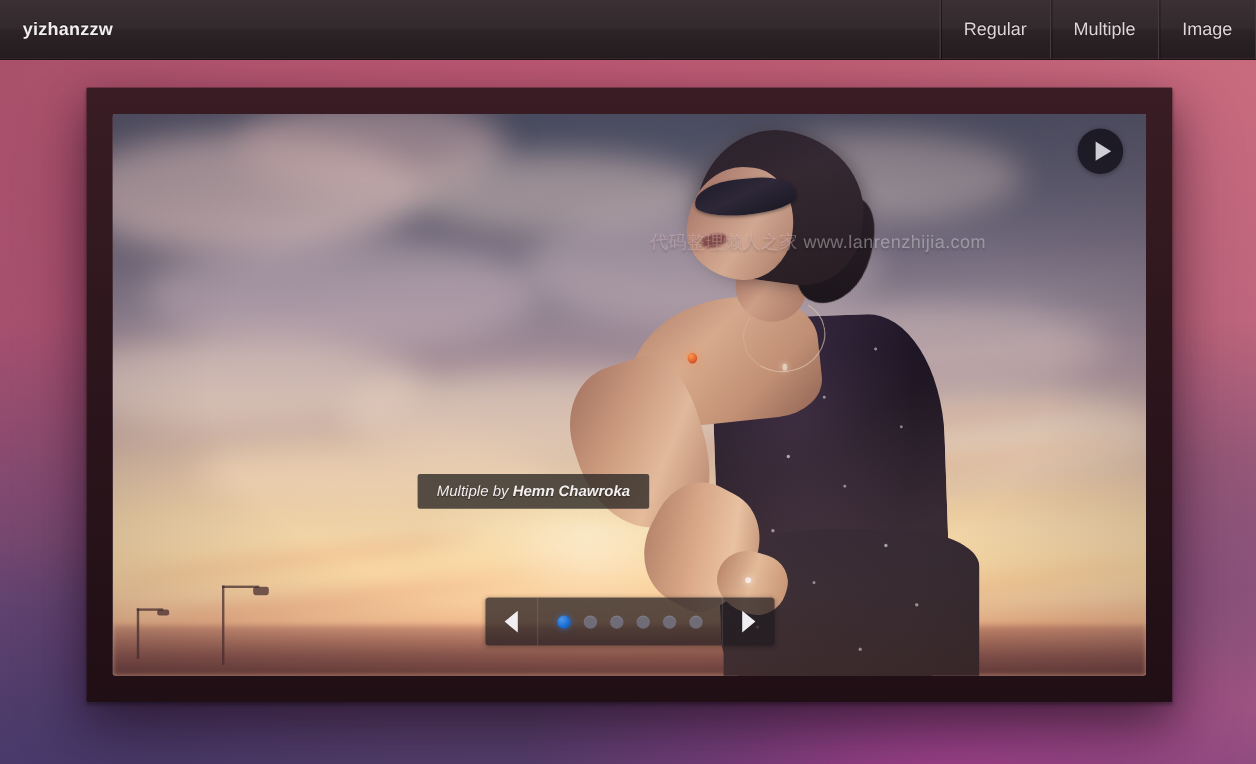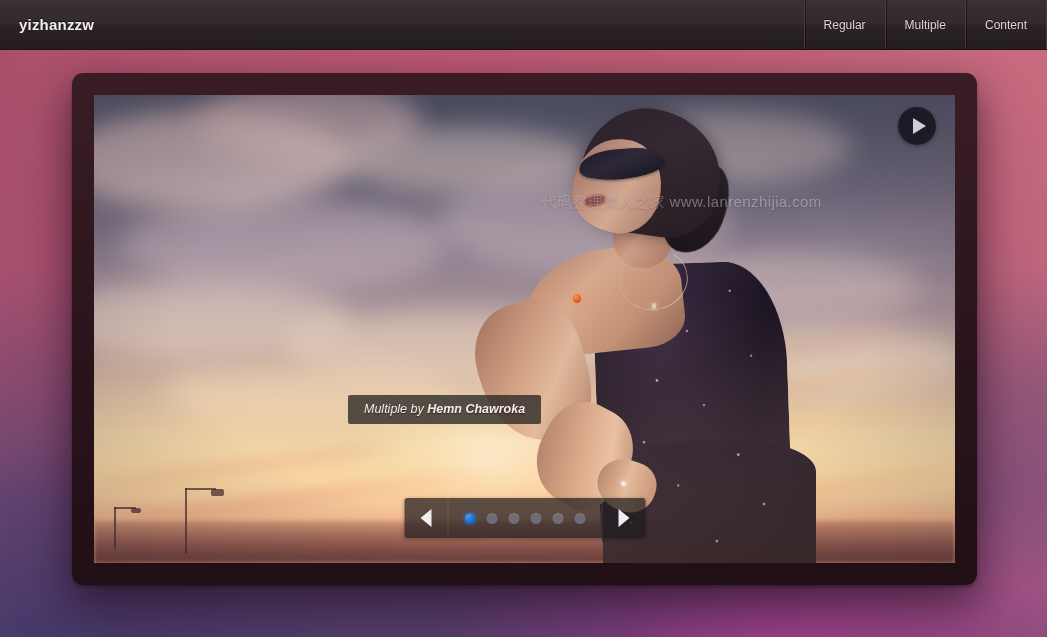--- a/index.html
+++ b/index.html
@@ -68,37 +68,37 @@
     margin-left: auto;
     display: flex;
     align-items: stretch;
     height: 100%;
   }
   .nav-item {
     display: flex;
     align-items: center;
     padding: 0 19px;
     color: #ded6da;
-    font-size: 12px;
+    font-size: 15px;
     border-left: 1px solid #473a3e;
     box-shadow: inset 1px 0 0 rgba(0,0,0,.45);
     text-shadow: 0 -1px 0 rgba(0,0,0,.6);
     cursor: pointer;
     white-space: nowrap;
   }
   .nav-item:last-child { border-right: 1px solid #473a3e; }
 
   
   .slider-frame {
     position: absolute;
     left: 72px;
     top: 73px;
     width: 905px;
     height: 512px;
-    border-radius: 11px;
+    border-radius: 1px;
     background: linear-gradient(to bottom, #3a1d24 0%, #2e161d 40%, #200f15 100%);
     padding: 22px;
     box-shadow:
       0 2px 3px rgba(0,0,0,.30),
       0 14px 34px rgba(30,10,26,.46),
       0 30px 60px rgba(20,8,22,.30);
     z-index: 20;
   }
   .stage {
     position: relative;
@@ -521,21 +521,21 @@
 <body>
 
 <div class="page-bg"></div>
 <div class="page-bg-glow"></div>
 
 <div class="topbar">
   <div class="brand">yizhanzzw</div>
   <nav class="nav">
     <div class="nav-item">Regular</div>
     <div class="nav-item">Multiple</div>
-    <div class="nav-item">Content</div>
+    <div class="nav-item">Image</div>
   </nav>
 </div>
 
 <div class="slider-frame">
   <div class="stage">
 
     <div class="photo">
       <div class="sky"></div>
       <div class="sky-dark-top"></div>
 

